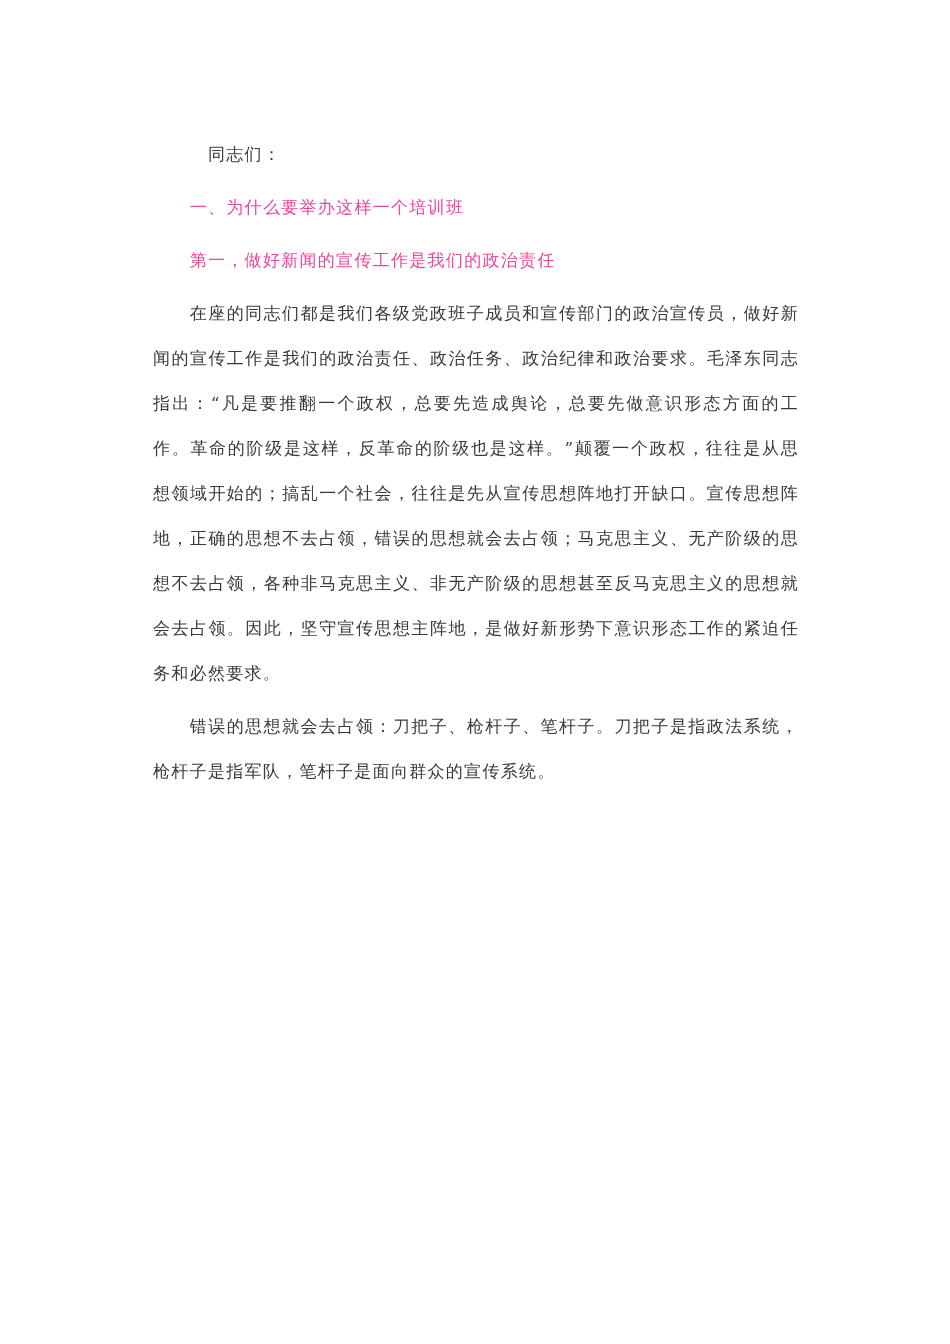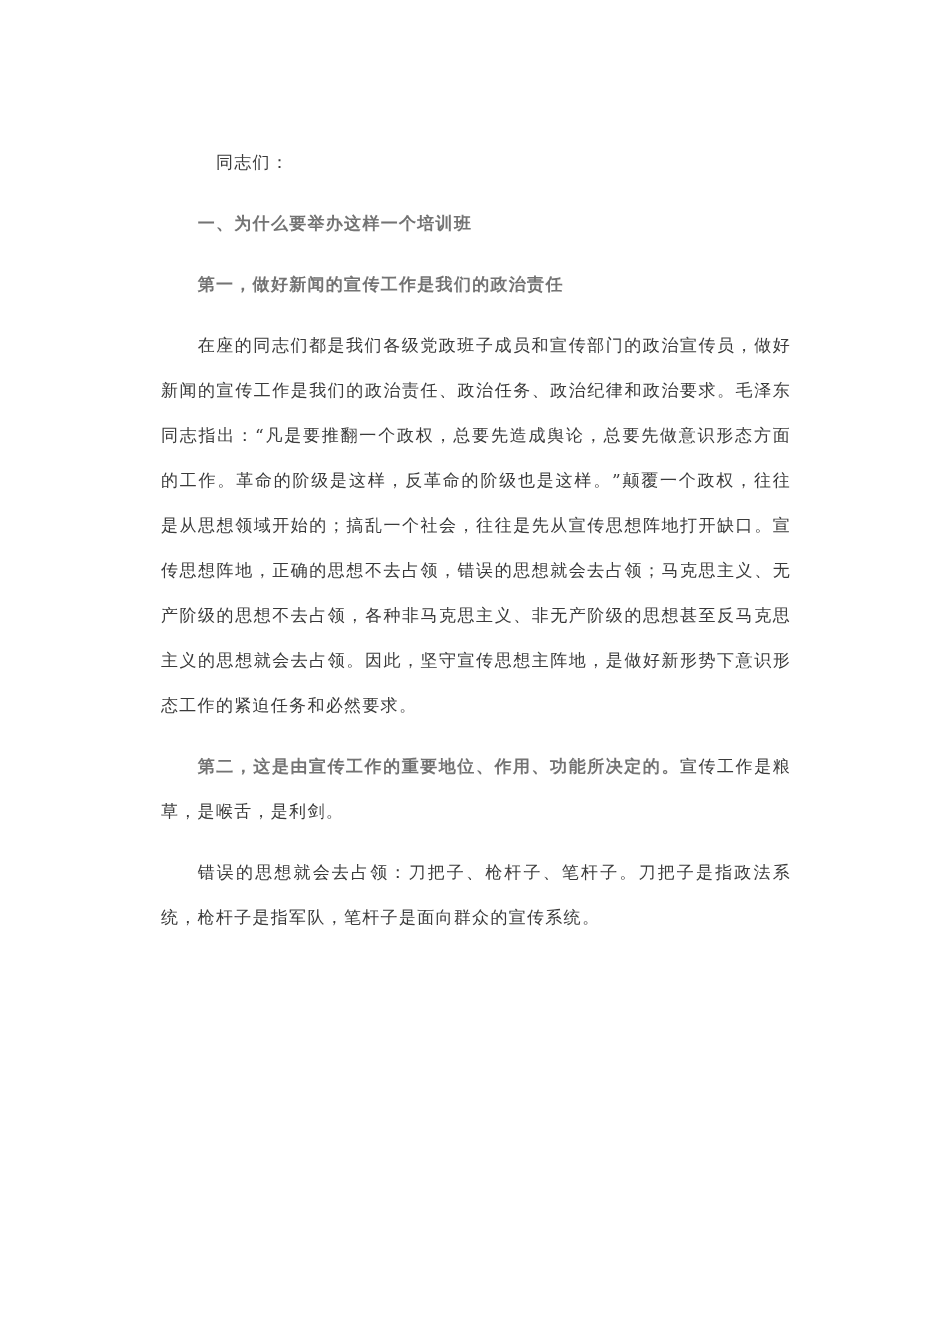--- a/index.html
+++ b/index.html
@@ -3,29 +3,28 @@
 <meta charset="utf-8">
 <style>
   html, body { margin: 0; padding: 0; background: #ffffff; }
   body { width: 950px; height: 1344px; position: relative; overflow: hidden; }
   .page {
     position: absolute; left: 145px; top: 124px; width: 662px;
     font-family: "DejaVu Serif", "Liberation Serif", serif;
     font-size: 17px; color: #3a3a3a;
   }
   .para {
-    margin: 16px; line-height: 45px; text-align: justify;
+    margin: 8px; line-height: 45px; text-align: justify;
     text-indent: 36.7px; letter-spacing: 1.3px;
   }
   .para.greet { text-indent: 55px; }
-  .bold { font-weight: bold; color: #737373; }
+  .bold { font-weight: normal; color: #ec4899; }
 </style>
 </head>
 <body>
 
 <div class="page">
   <p class="para greet">同志们：</p>
   <p class="para bold">一、为什么要举办这样一个培训班</p>
   <p class="para bold">第一，做好新闻的宣传工作是我们的政治责任</p>
   <p class="para">在座的同志们都是我们各级党政班子成员和宣传部门的政治宣传员，做好新闻的宣传工作是我们的政治责任、政治任务、政治纪律和政治要求。毛泽东同志指出：“凡是要推翻一个政权，总要先造成舆论，总要先做意识形态方面的工作。革命的阶级是这样，反革命的阶级也是这样。”颠覆一个政权，往往是从思想领域开始的；搞乱一个社会，往往是先从宣传思想阵地打开缺口。宣传思想阵地，正确的思想不去占领，错误的思想就会去占领；马克思主义、无产阶级的思想不去占领，各种非马克思主义、非无产阶级的思想甚至反马克思主义的思想就会去占领。因此，坚守宣传思想主阵地，是做好新形势下意识形态工作的紧迫任务和必然要求。</p>
-  <p class="para"><span class="bold">第二，这是由宣传工作的重要地位、作用、功能所决定的。</span><span>宣传工作是粮草，是喉舌，是利剑。</span></p>
   <p class="para">错误的思想就会去占领：刀把子、枪杆子、笔杆子。刀把子是指政法系统，枪杆子是指军队，笔杆子是面向群众的宣传系统。</p>
 </div>
 
 </body></html>

